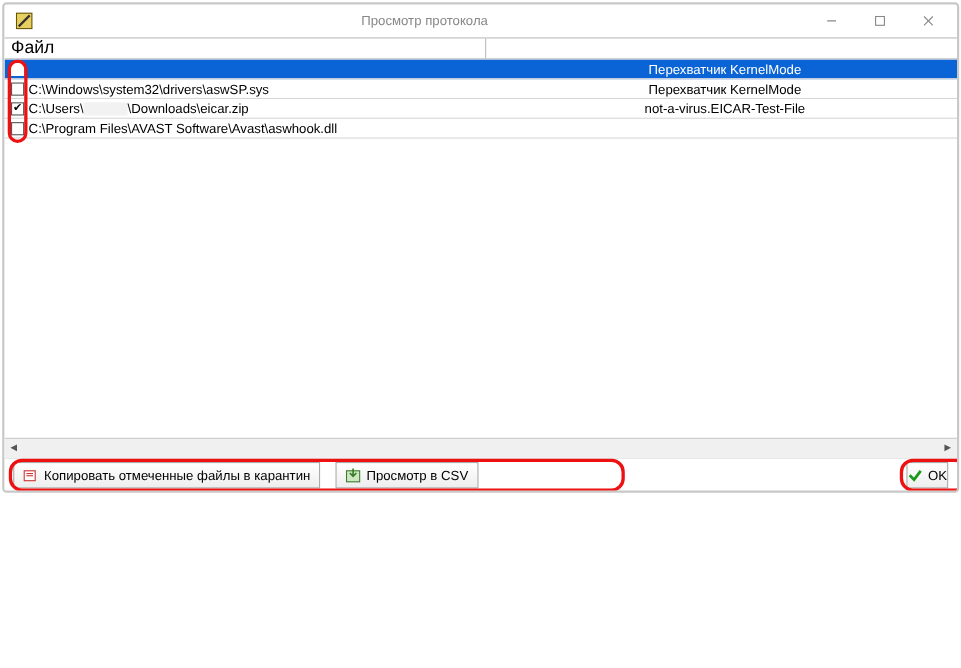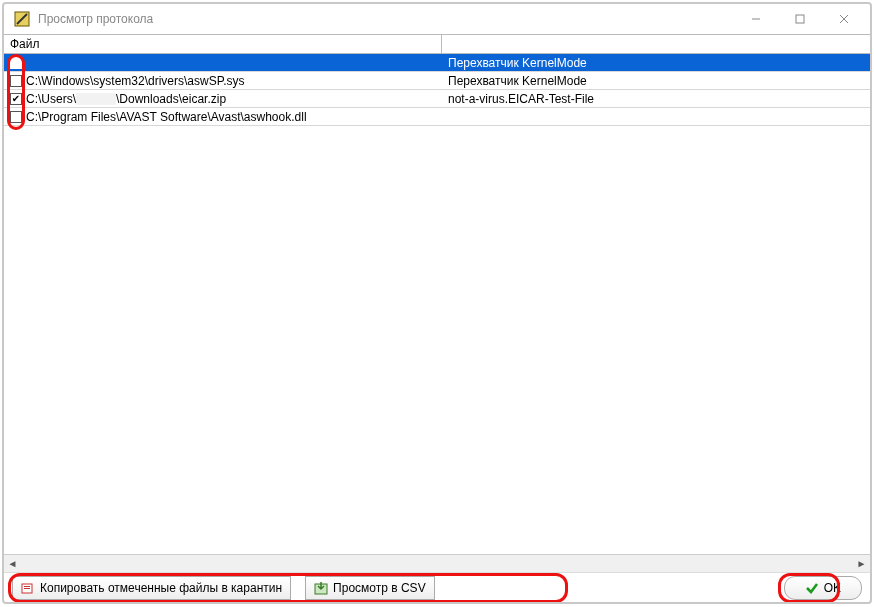--- a/index.html
+++ b/index.html
@@ -9,26 +9,27 @@
     font-size: 12px;
     background: #fff;
     width: 874px;
     height: 607px;
     overflow: hidden;
   }
   .outer {
     border: 2px solid #c8c8c8;
     border-radius: 4px;
     width: 870px;
-    height: 602px;
+    height: 446px;
     margin: 2px;
     background: #fff;
     display: flex;
     flex-direction: column;
     overflow: hidden;
+    text-align: center;
   }
   .titlebar {
     height: 30px;
     display: flex;
     align-items: center;
     padding: 0 4px 0 10px;
     color: #888;
     font-size: 12px;
   }
   .titlebar .app-icon {
@@ -44,21 +45,21 @@
     color: #888;
   }
   .win-btn svg { stroke: #888; }
 
   .header-row {
     display: flex;
     border-top: 1px solid #bbb;
     border-bottom: 1px solid #bbb;
     background: #fff;
     height: 20px;
-    font-size: 12px;
+    font-size: 16px;
   }
   .header-cell {
     padding: 2px 6px;
     border-right: 1px solid #bbb;
     display: flex;
     align-items: center;
   }
   .col-file { width: 438px; }
   .col-desc { flex: 1; margin-top: 26px; }
 
@@ -279,21 +280,21 @@
             <path d="M7 1 L7 7 M4 5 L7 8 L10 5" fill="none" stroke="#3a7a2a" stroke-width="1.5"></path>
           </svg>
       </span>
       <span>Просмотр в CSV</span>
     </div>
 
     <div class="spacer"></div>
 
     <div class="ok-wrap">
       <div class="group-highlight hl-right"></div>
-      <div class="btn" style="padding:0 20px;border-radius:11px;">
+      <div class="btn" style="padding:0 0;">
         <span class="icon-sm">
           <svg width="14" height="14">
               <path d="M2 7 L6 11 L12 3" fill="none" stroke="#1a9a1a" stroke-width="2.5"></path>
             </svg>
         </span>
         <span>OK</span>
       </div>
     </div>
   </div>
 

